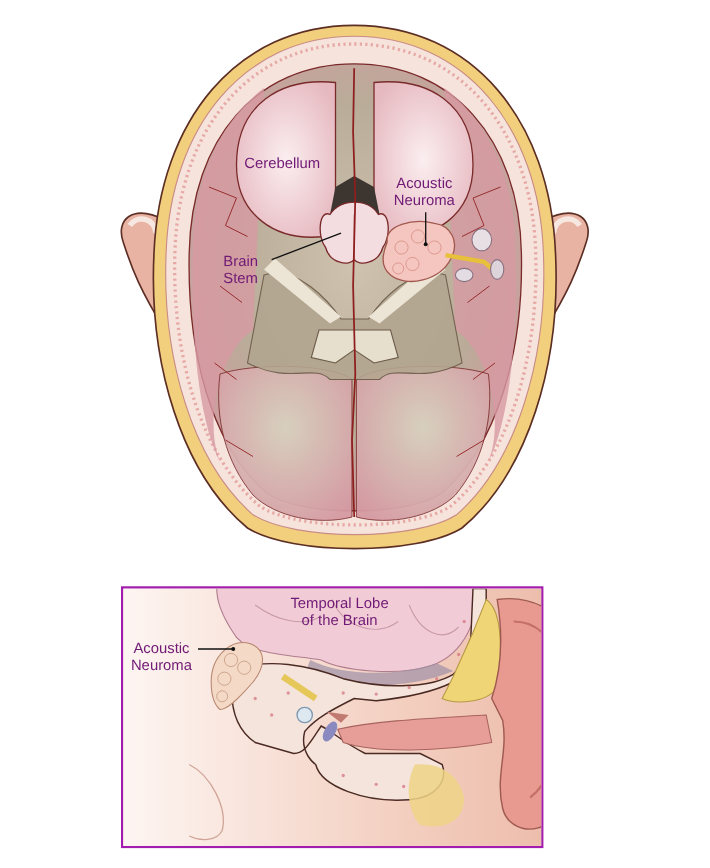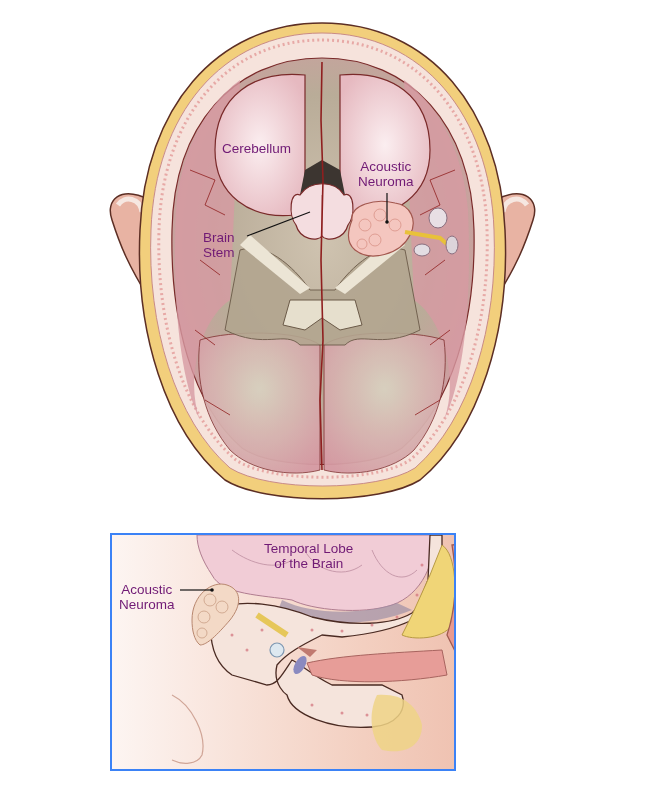--- a/index.html
+++ b/index.html
@@ -4,22 +4,22 @@
   <style>
     html, body { margin: 0; padding: 0; background: #ffffff; }
     body { width: 645px; height: 789px; position: relative; overflow: hidden; font-family: "Liberation Sans", sans-serif; }
     .figure { position: absolute; left: 0; top: 0; width: 645px; height: 789px; }
     .label {
       position: absolute; font-family: "Liberation Sans", sans-serif;
       font-size: 13.5px; line-height: 15px; color: #701a75; white-space: pre;
     }
     .label.center { text-align: center; }
     .inset-box {
-      position: absolute; left: 110px; top: 533px; width: 346px; height: 238px;
-      border: 2px solid #3b82f6; box-sizing: border-box; overflow: hidden;
+      position: absolute; left: 110px; top: 533px; width: 384px; height: 238px;
+      border: 2px solid #a21caf; box-sizing: border-box; overflow: hidden;
       background: #fbeee8;
     }
   </style>
 </head>
 <body>
 
 <div class="figure">
 
   <svg width="645" height="520" viewBox="0 0 645 520" style="position:absolute;left:0;top:0;">
     <defs>

